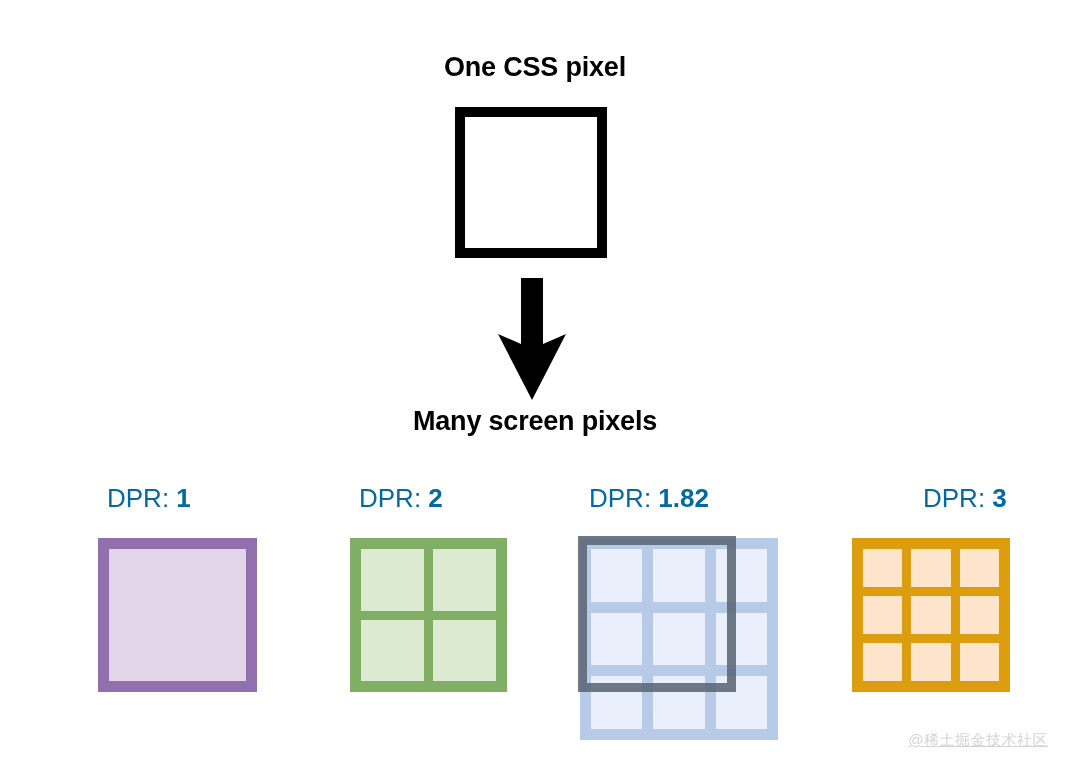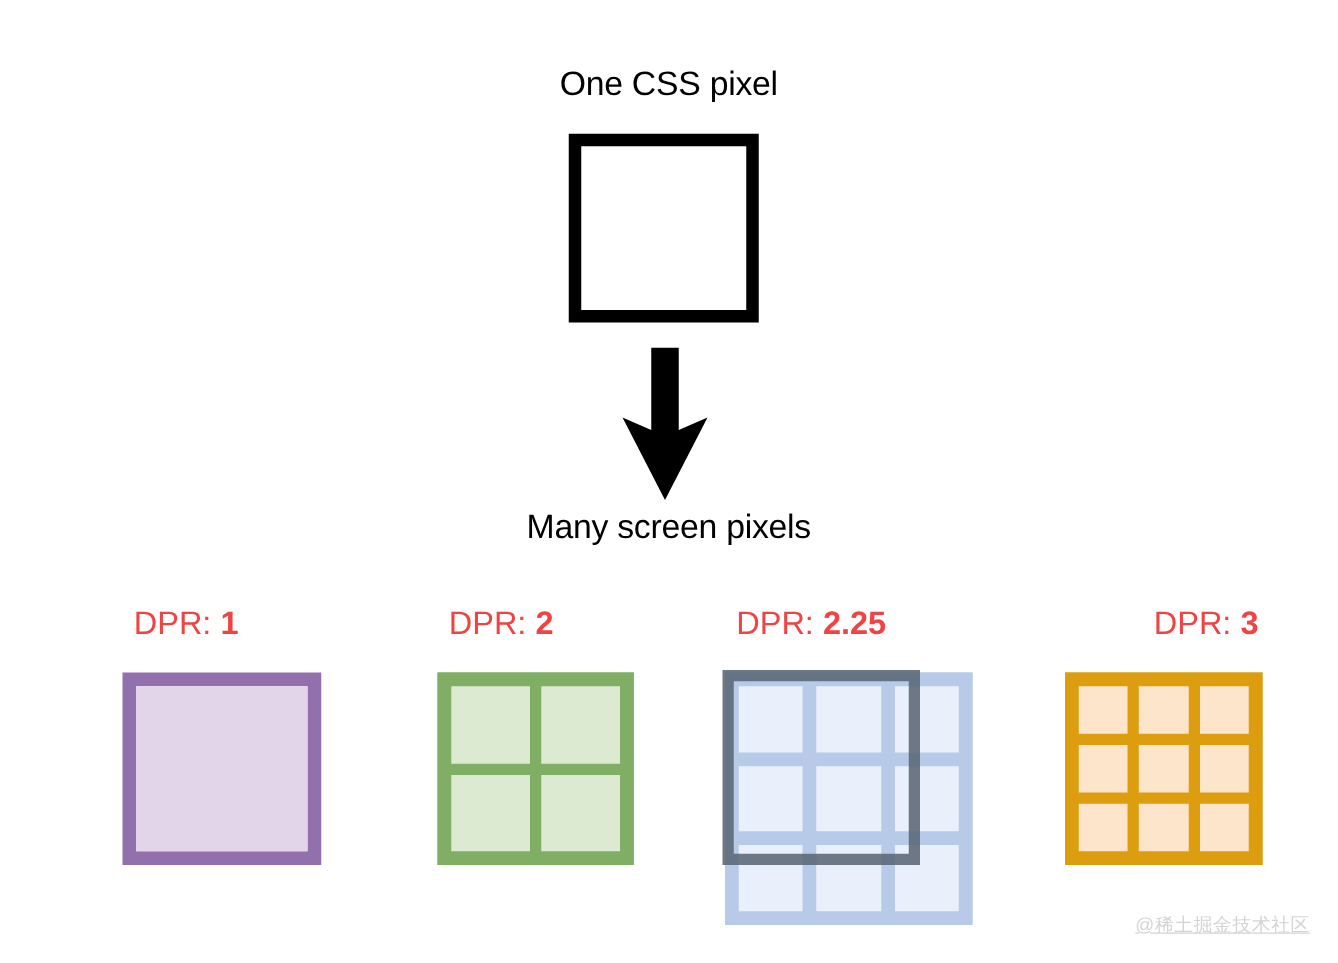--- a/index.html
+++ b/index.html
@@ -21,21 +21,21 @@
   }
 
   
   .title-css-pixel {
     position: absolute;
     left: 0;
     top: 52px;
     width: 1070px;
     text-align: center;
     font-size: 27px;
-    font-weight: normal;
+    font-weight: bold;
     color: #000000;
     letter-spacing: -0.2px;
   }
 
   .css-pixel-box {
     position: absolute;
     left: 455px;
     top: 107px;
     width: 152px;
     height: 151px;
@@ -53,31 +53,31 @@
     height: 122px;
   }
 
   .title-screen-pixels {
     position: absolute;
     left: 0;
     top: 406px;
     width: 1070px;
     text-align: center;
     font-size: 27px;
-    font-weight: normal;
+    font-weight: bold;
     color: #000000;
     letter-spacing: -0.2px;
   }
 
   
   .dpr-label {
     position: absolute;
     font-size: 26px;
     font-weight: normal;
-    color: #ef4444;
+    color: #0369a1;
     white-space: nowrap;
   }
   .dpr-label .dpr-value {
     font-weight: bold;
   }
 
   
   .grid-box {
     position: absolute;
     box-sizing: border-box;
@@ -198,21 +198,21 @@
     <span>DPR: </span><span class="dpr-value">2</span>
   </div>
   <div class="grid-box" id="box-dpr2">
     <div class="grid-cell"></div>
     <div class="grid-cell"></div>
     <div class="grid-cell"></div>
     <div class="grid-cell"></div>
   </div>
 
   <div class="dpr-label" style="left:589px; top:483px;">
-    <span>DPR: </span><span class="dpr-value">2.25</span>
+    <span>DPR: </span><span class="dpr-value">1.82</span>
   </div>
   <div class="grid-box" id="box-dpr225">
     <div class="grid-cell"></div>
     <div class="grid-cell"></div>
     <div class="grid-cell"></div>
     <div class="grid-cell"></div>
     <div class="grid-cell"></div>
     <div class="grid-cell"></div>
     <div class="grid-cell"></div>
     <div class="grid-cell"></div>

